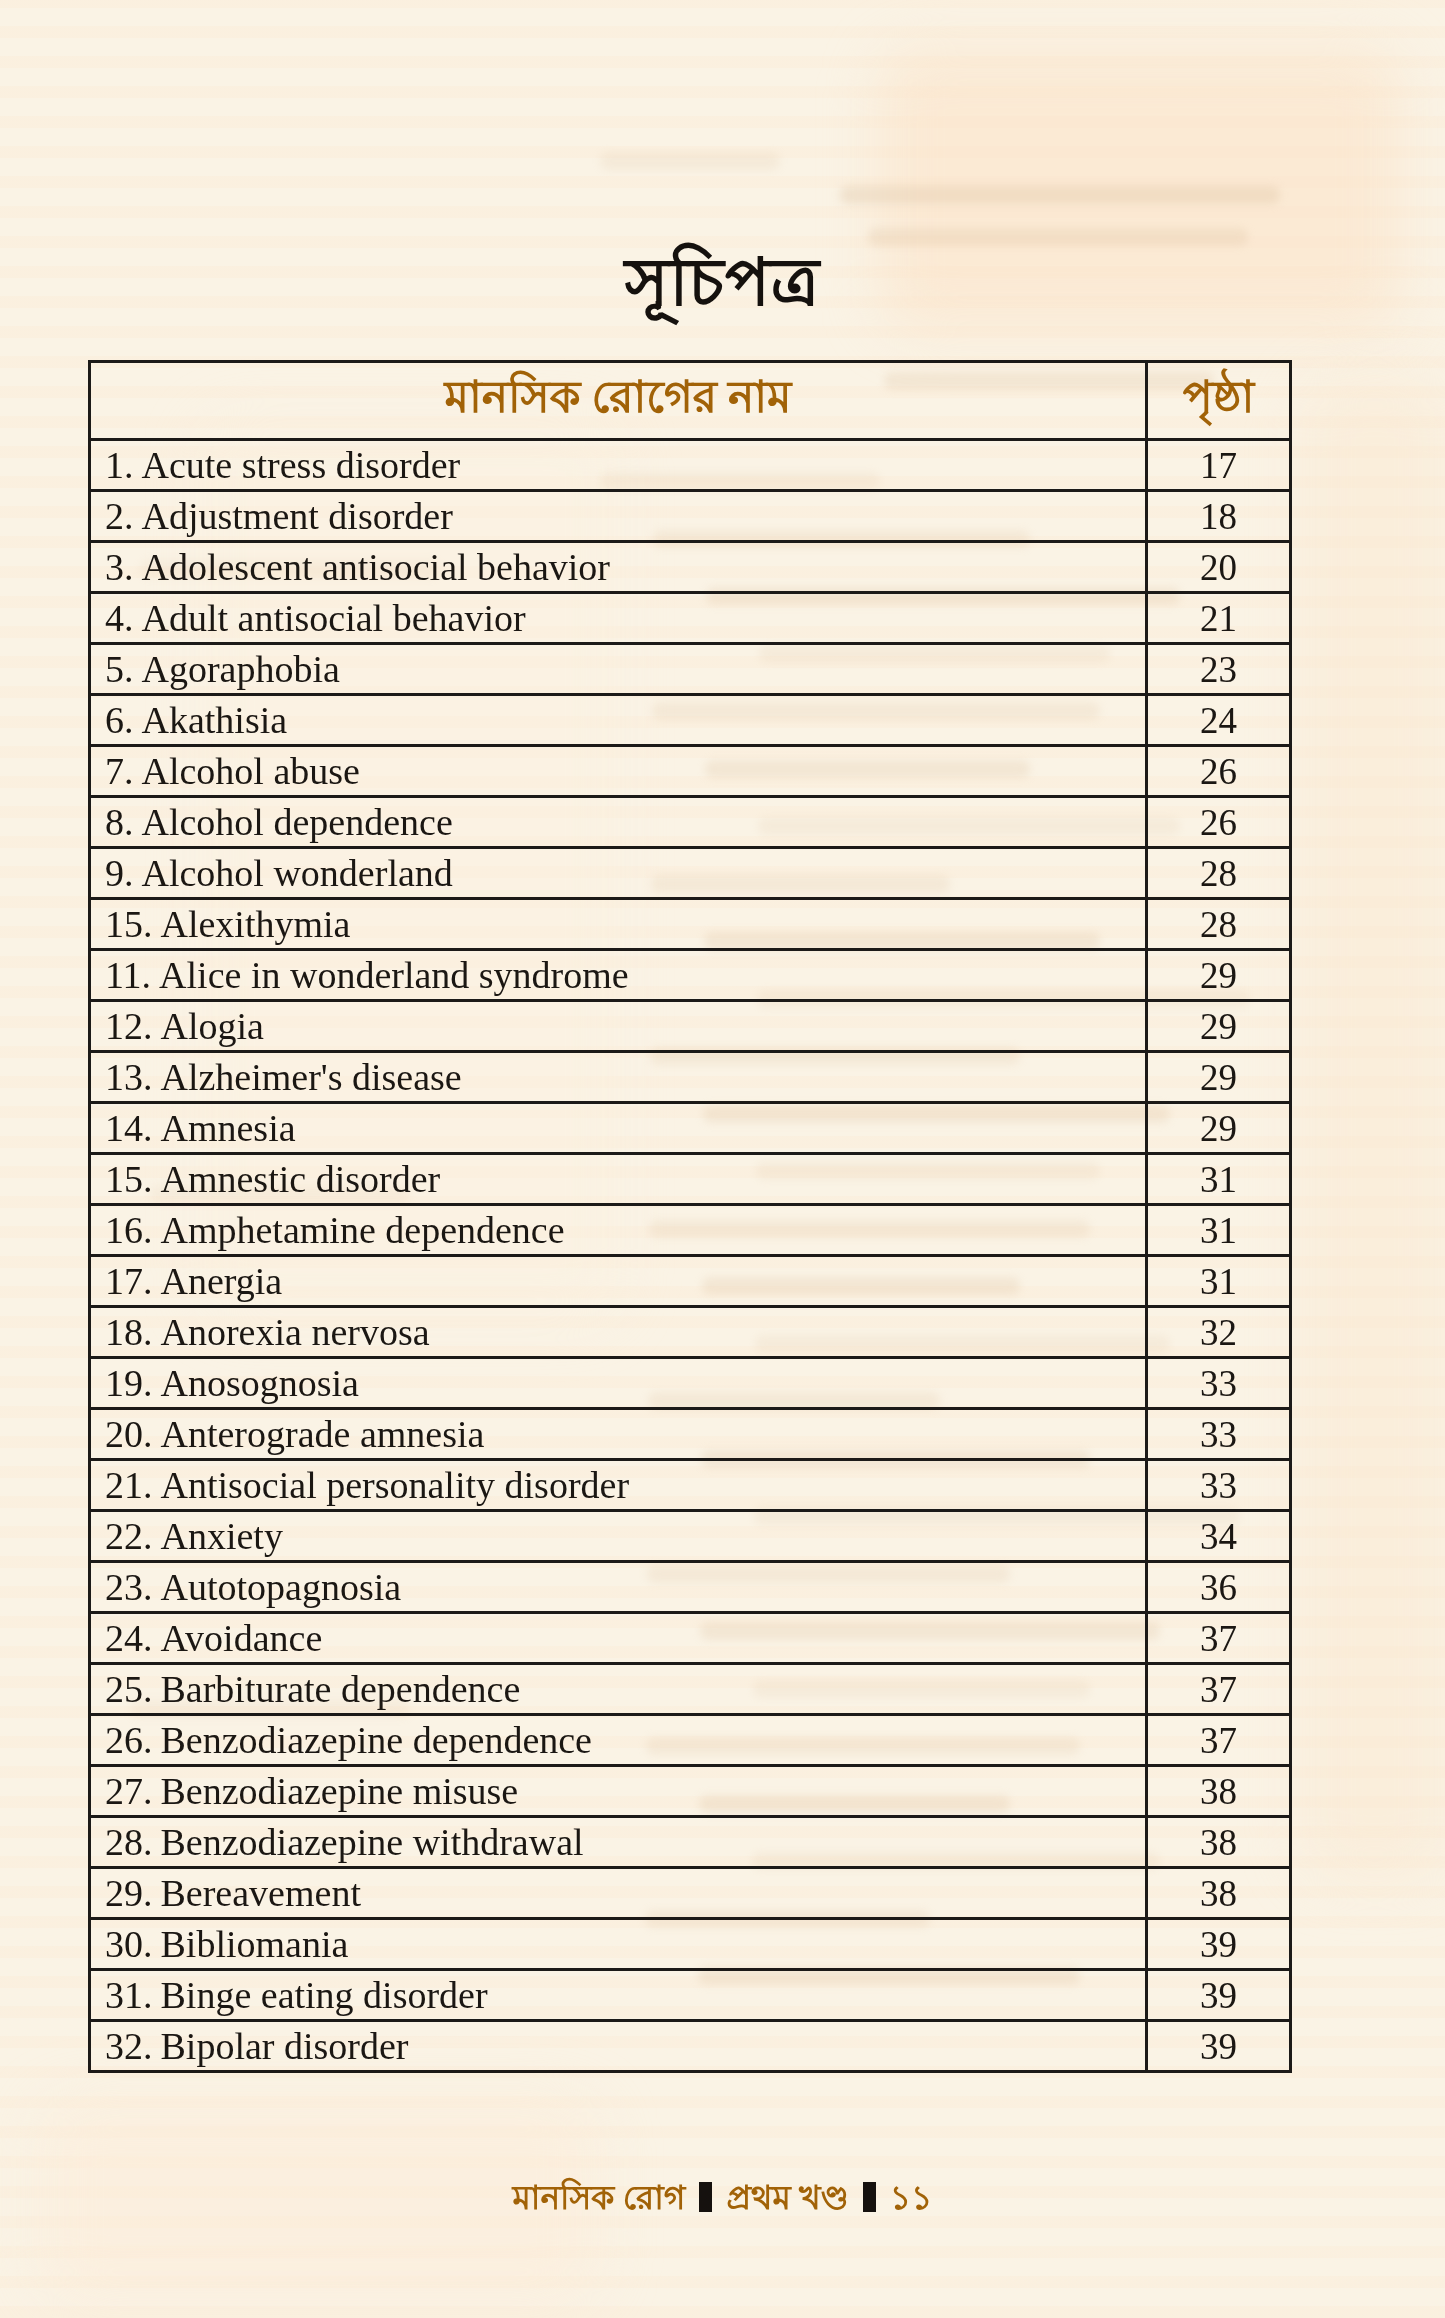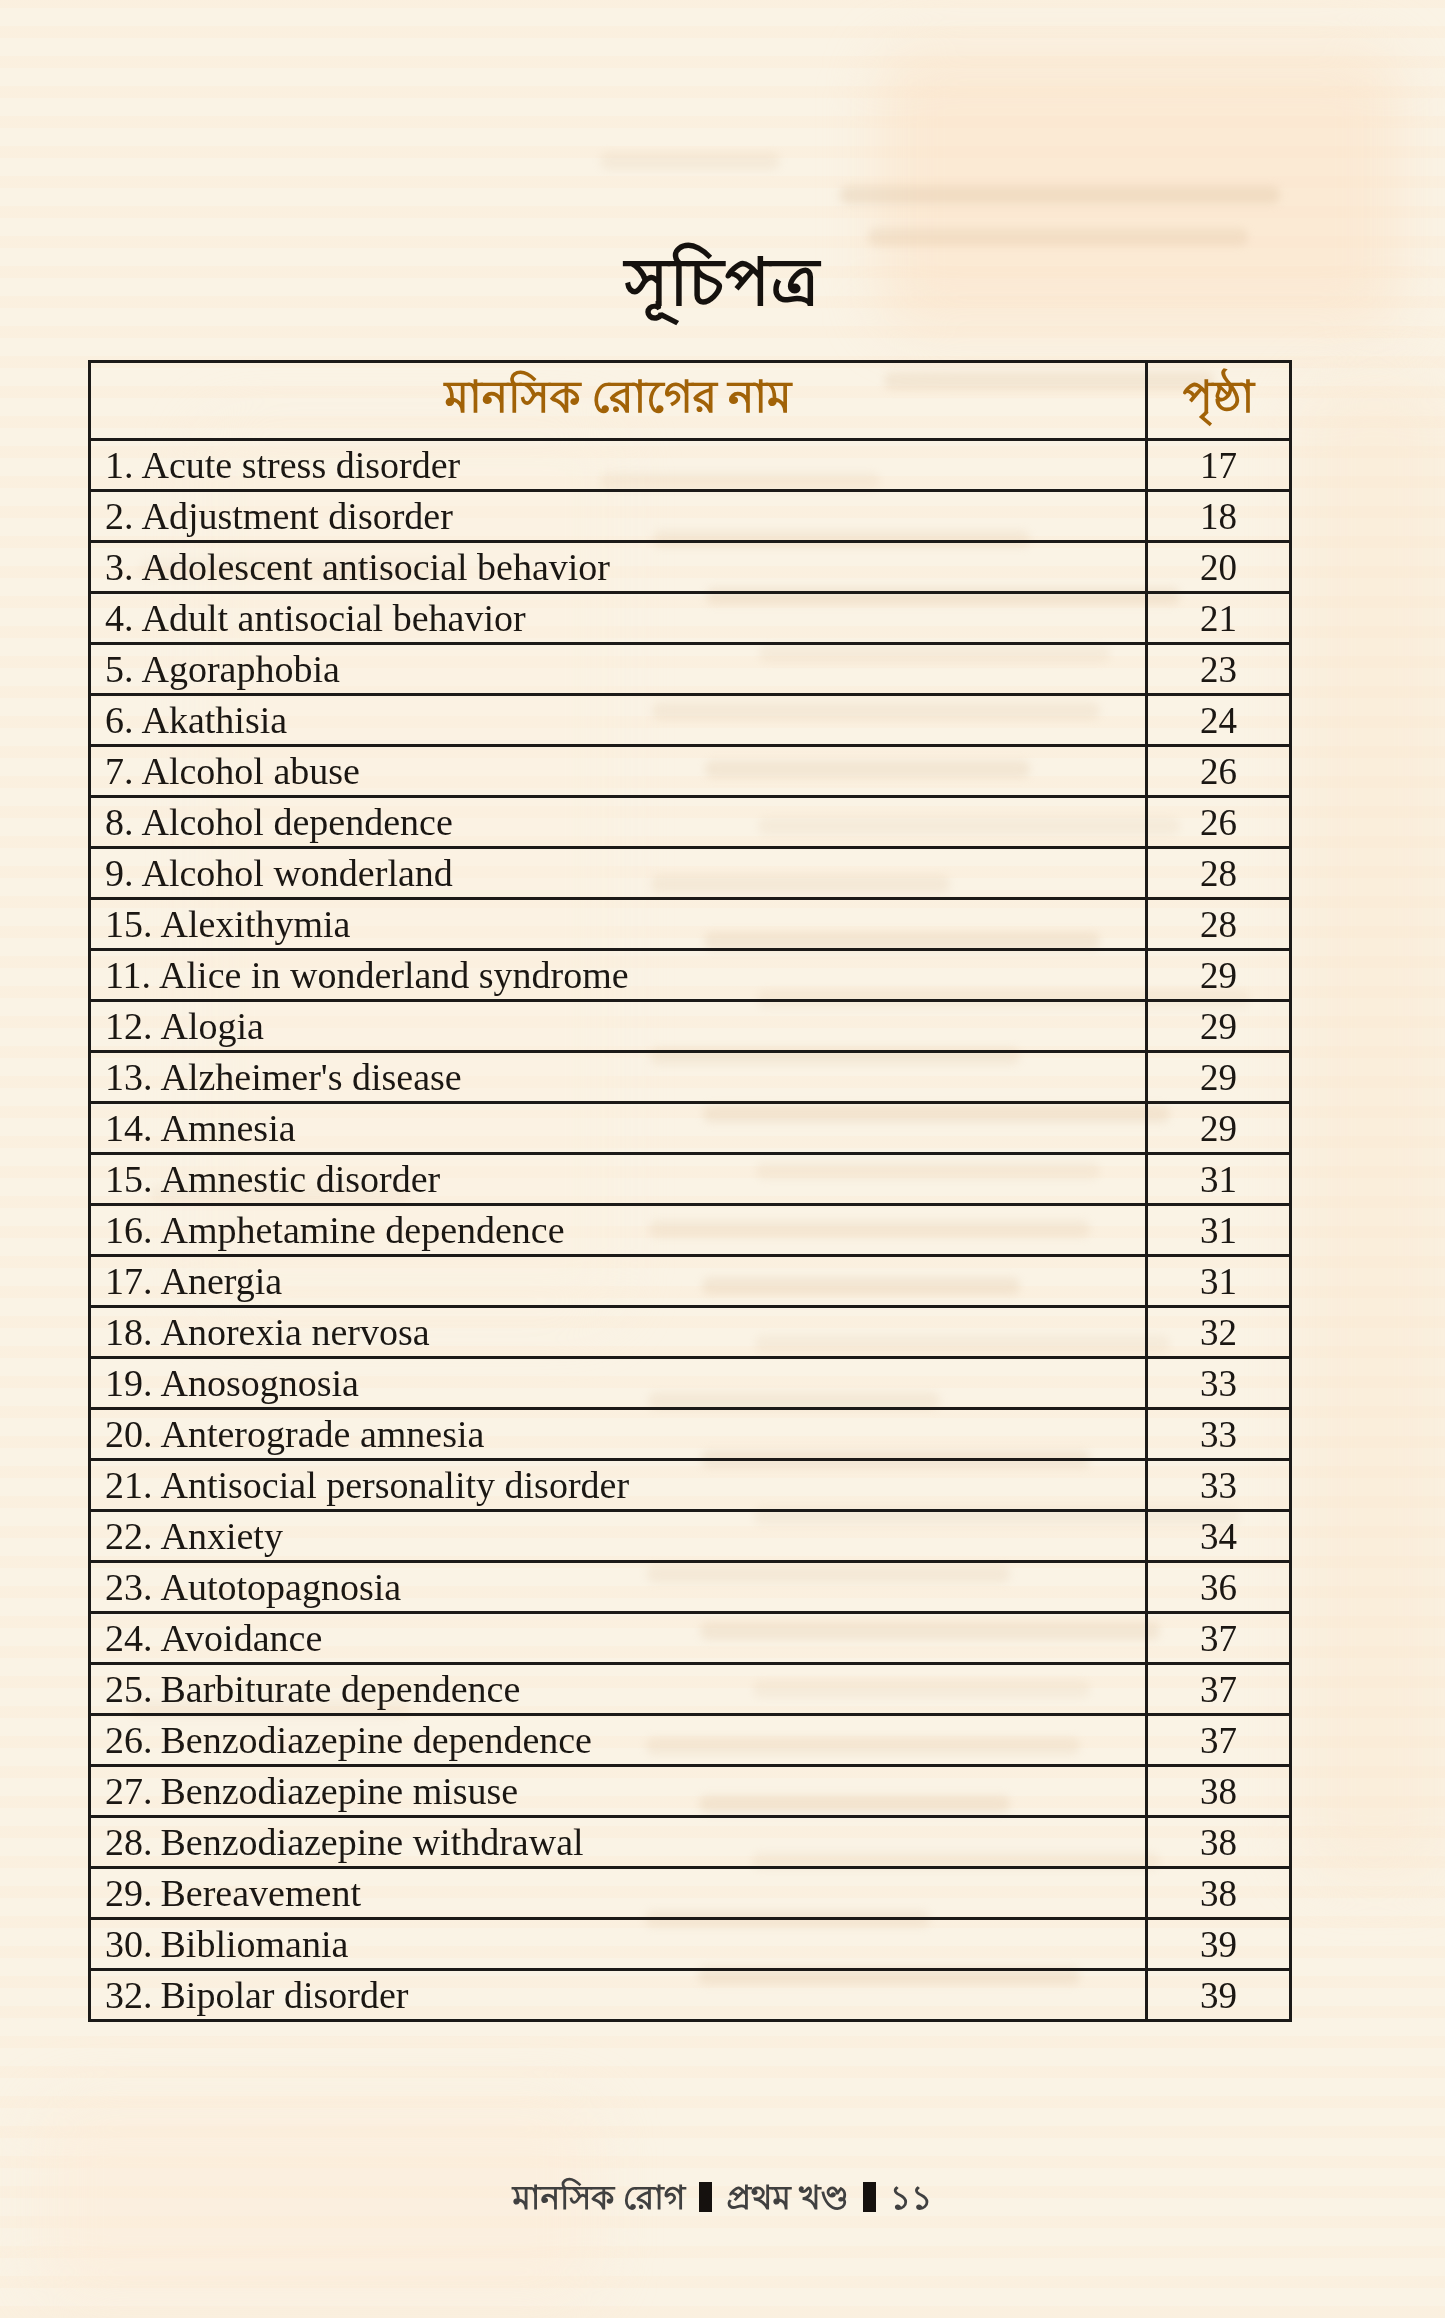--- a/index.html
+++ b/index.html
@@ -90,21 +90,21 @@
     text-align: center;
   }
   .footer {
     position: absolute;
     top: 2172px;
     left: 0;
     width: 100%;
     text-align: center;
     font-size: 33px;
     font-weight: bold;
-    color: #404040;
+    color: #a16207;
   }
   .footer .sep {
     display: inline-block;
     width: 13px;
     height: 30px;
     background: #15110e;
     margin: 0 14px;
     vertical-align: -3px;
   }
 </style>
@@ -283,20 +283,24 @@
         </tr>
         <tr>
           <td class="name-cell"><span class="no">29.</span><span>Bereavement</span></td>
           <td class="page-cell">38</td>
         </tr>
         <tr>
           <td class="name-cell"><span class="no">30.</span><span>Bibliomania</span></td>
           <td class="page-cell">39</td>
         </tr>
         <tr>
+          <td class="name-cell"><span class="no">31.</span><span>Binge eating disorder</span></td>
+          <td class="page-cell">39</td>
+        </tr>
+        <tr>
           <td class="name-cell"><span class="no">32.</span><span>Bipolar disorder</span></td>
           <td class="page-cell">39</td>
         </tr>
       </tbody>
   </table>
 
   <div class="footer">
     <span>মানসিক রোগ</span><span class="sep"></span><span>প্রথম খণ্ড</span><span class="sep"></span><span>১১</span>
   </div>
 

